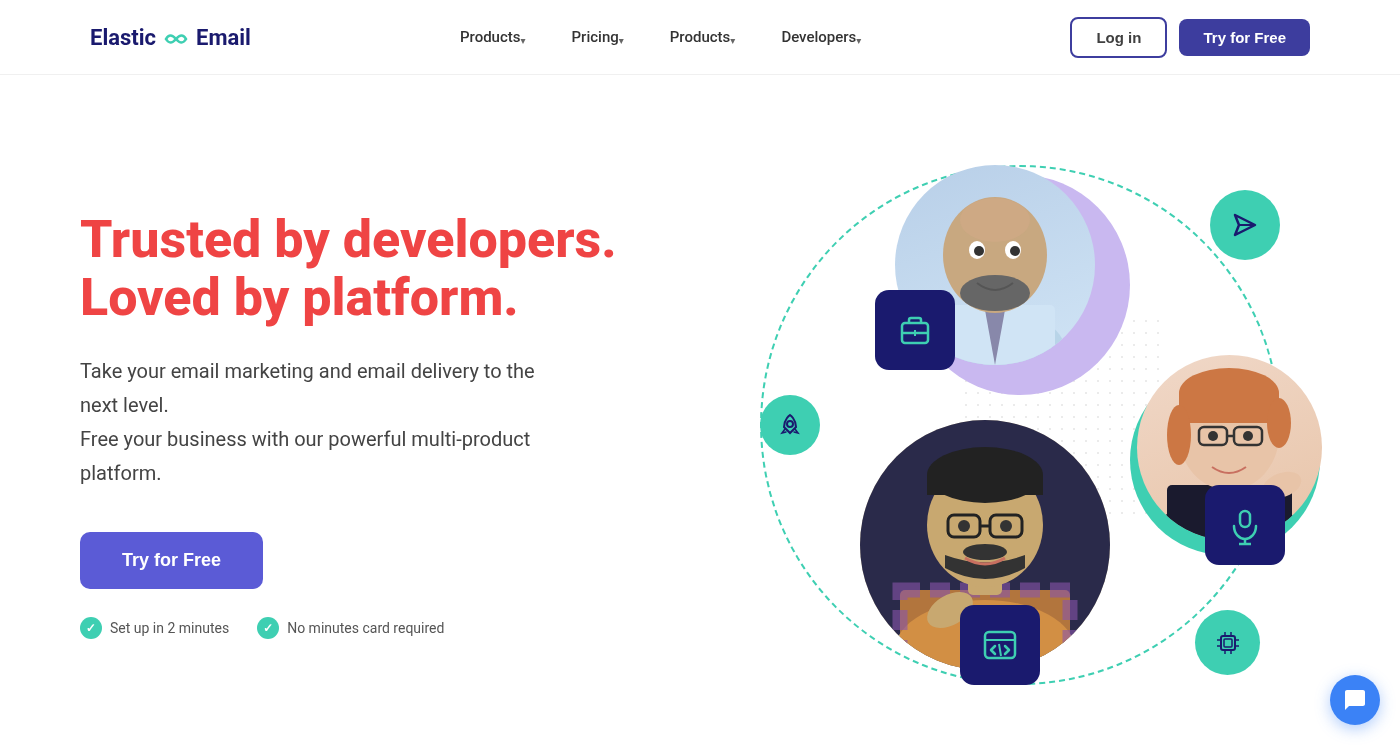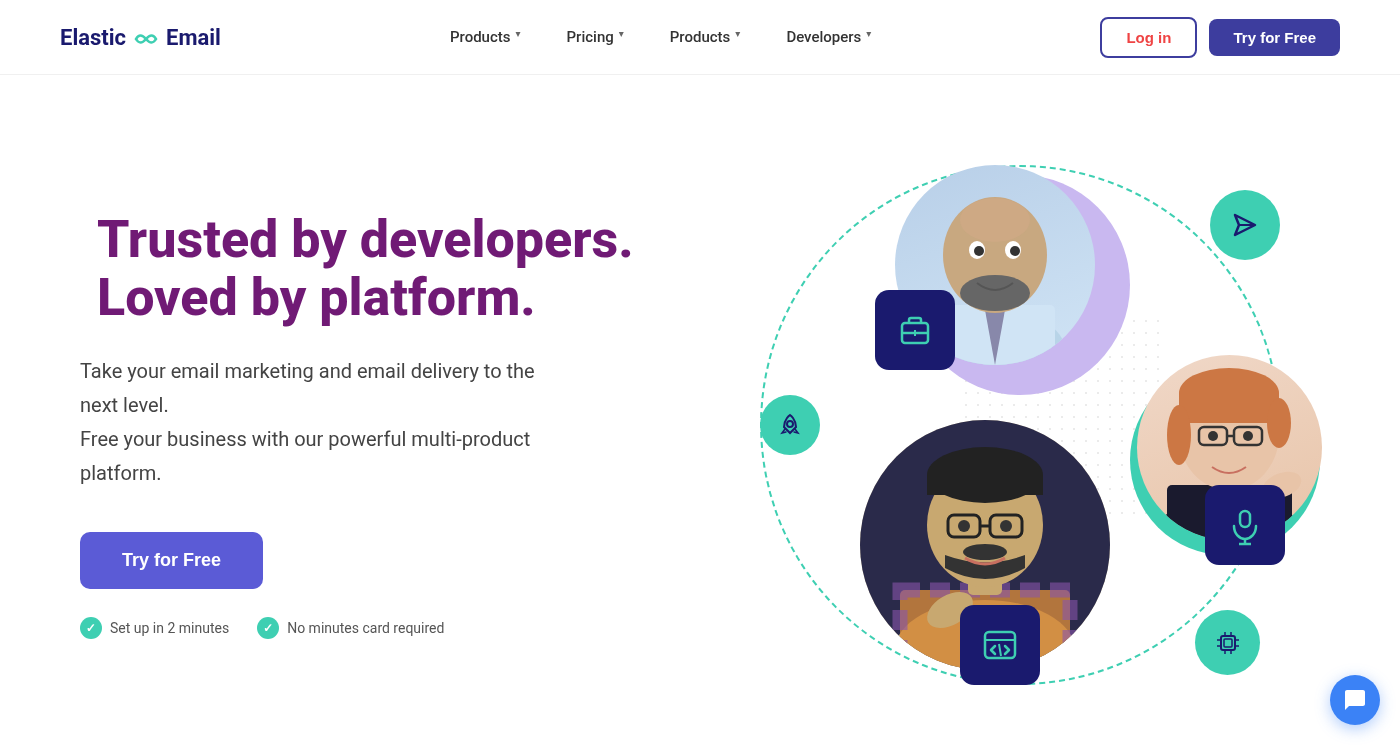--- a/index.html
+++ b/index.html
@@ -1,63 +1,62 @@
 <!DOCTYPE html>
 <html><head>
   <meta charset="utf-8">
   <style>
     * { box-sizing: border-box; margin: 0; padding: 0; }
     body { font-family: -apple-system, BlinkMacSystemFont, 'Segoe UI', Roboto, sans-serif; background: #fff; color: #1a1a2e; overflow-x: hidden; }
 
     
     header {
       display: flex; align-items: center; justify-content: space-between;
-      padding: 0 60px; height: 75px; border-bottom: 1px solid #f0f0f0;
+      padding: 0 90px; height: 75px; border-bottom: 1px solid #f0f0f0;
       position: sticky; top: 0; background: #fff; z-index: 100;
     }
     .logo {
       display: flex; align-items: center; gap: 4px;
       font-size: 22px; font-weight: 700; color: #1a1a6e; text-decoration: none; white-space: nowrap;
     }
     .logo-icon {
       display: inline-block; width: 28px; height: 18px; position: relative; margin: 0 2px;
     }
     .logo-icon svg { width: 28px; height: 18px; }
     nav { display: flex; align-items: center; gap: 10px; }
     .nav-item {
-      display: flex; align-items: flex-start; gap: 5px; padding: 8px 18px;
+      display: flex; align-items: flex-end; padding: 8px 18px;
       font-size: 15px; color: #333; cursor: pointer; border-radius: 6px;
       transition: background 0.2s; font-weight: 500;
     }
     .nav-chevron { font-size: 10px; color: #666; }
     .header-actions { display: flex; align-items: center; gap: 12px; }
     .btn-login {
       padding: 10px 24px; border: 2px solid #3d3d9e; border-radius: 8px;
-      background: #fff; color: #ef4444; font-size: 15px; font-weight: 600;
+      background: #fff; color: #404040; font-size: 15px; font-weight: 600;
       cursor: pointer; transition: all 0.2s;
     }
     .btn-try-header {
       padding: 10px 24px; border: none; border-radius: 8px;
       background: #3d3d9e; color: #fff; font-size: 15px; font-weight: 600;
       cursor: pointer; transition: background 0.2s;
     }
 
     
     main {
       display: flex; align-items: center; justify-content: space-between;
       padding: 60px 60px 40px 80px; min-height: calc(745px - 75px);
       position: relative; overflow: hidden;
     }
 
     
     .hero-left { max-width: 560px; flex-shrink: 0; }
     .hero-headline {
-      font-size: 52px; font-weight: 800; color: #701a75; line-height: 1.1;
+      font-size: 52px; font-weight: 800; color: #ef4444; line-height: 1.1;
       margin-bottom: 28px;
-      margin-left: 17px;
     }
     .hero-sub {
       font-size: 20px; color: #444; line-height: 1.7; margin-bottom: 42px; max-width: 460px;
     }
     .btn-try-main {
       display: inline-block; padding: 18px 42px; background: #5b5bd6; color: #fff;
       font-size: 18px; font-weight: 700; border-radius: 10px; border: none;
       cursor: pointer; margin-bottom: 28px; transition: background 0.2s;
     }
     .perks { display: flex; gap: 28px; align-items: center; }

